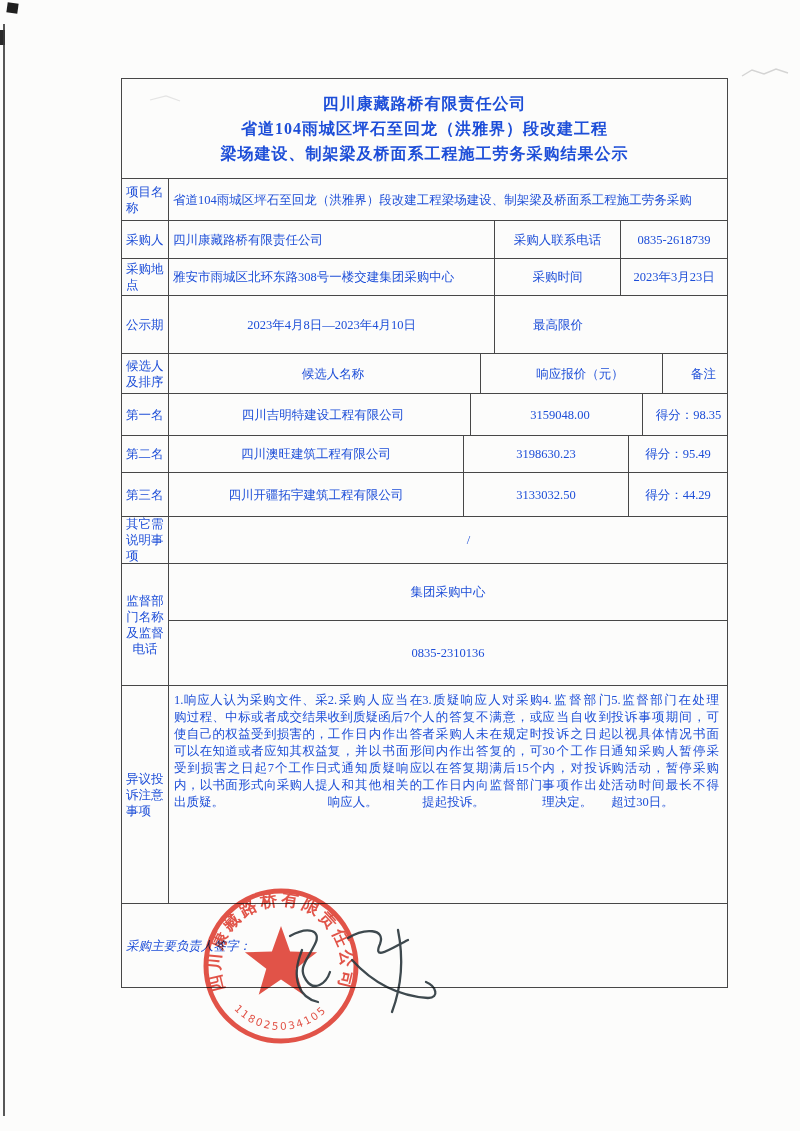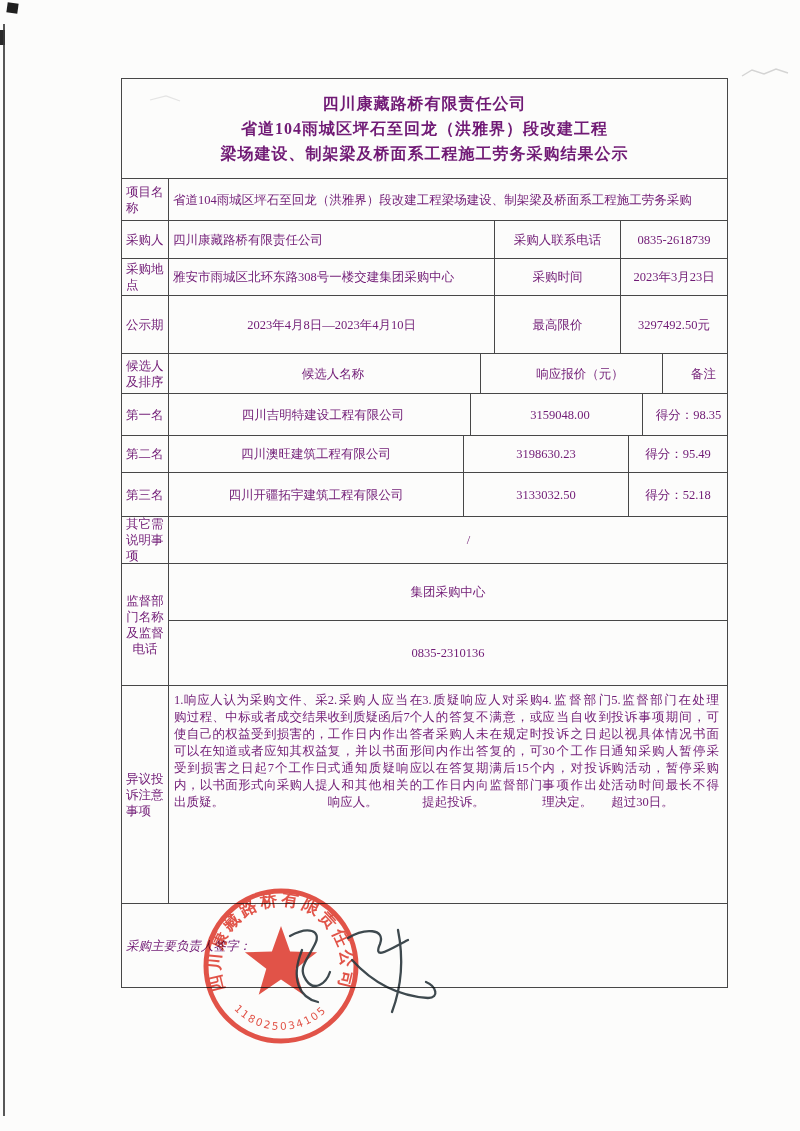--- a/index.html
+++ b/index.html
@@ -1,18 +1,18 @@
 <!DOCTYPE html>
 <html><head>
 <meta charset="utf-8">
 <style>
   html,body{margin:0;padding:0;background:#e8e8e8;}
   .page{
     position:relative;width:800px;height:1131px;background:#fcfcfb;
-    font-family:"Liberation Serif","DejaVu Serif",serif;color:#701a75;overflow:hidden;
+    font-family:"Liberation Serif","DejaVu Serif",serif;color:#1d4ed8;overflow:hidden;
   }
   
   .edge-line{position:absolute;left:3px;top:24px;width:2px;height:1092px;background:#3a3a3a;opacity:.85;}
   .blob1{position:absolute;left:7px;top:3px;width:11px;height:10px;background:#1f1f1f;transform:rotate(8deg);}
   .blob2{position:absolute;left:0px;top:30px;width:5px;height:15px;background:#2a2a2a;}
   .noise{position:absolute;left:0;top:0;pointer-events:none;}
 
   
   .tbl{
     position:absolute;left:121px;top:78px;width:607px;height:910px;
@@ -103,21 +103,20 @@
       <div class="td w-label">采购地点</div>
       <div class="td w-val">雅安市雨城区北环东路308号一楼交建集团采购中心</div>
       <div class="td w-l2">采购时间</div>
       <div class="td w-v2">2023年3月23日</div>
     </div>
 
     <div class="tr r-period">
       <div class="td w-label">公示期</div>
       <div class="td w-val center">2023年4月8日—2023年4月10日</div>
       <div class="td w-l2">最高限价</div>
-      <div class="td w-v2">3297492.50元</div>
     </div>
 
     <div class="tr r-chead">
       <div class="td w-label">候选人及排序</div>
       <div class="td w-name">候选人名称</div>
       <div class="td w-price">响应报价（元）</div>
       <div class="td w-rem">备注</div>
     </div>
 
     <div class="tr r-c1">
@@ -129,21 +128,21 @@
     <div class="tr r-c2">
       <div class="td w-label">第二名</div>
       <div class="td w-name">四川澳旺建筑工程有限公司</div>
       <div class="td w-price">3198630.23</div>
       <div class="td w-rem">得分：95.49</div>
     </div>
     <div class="tr r-c3">
       <div class="td w-label">第三名</div>
       <div class="td w-name">四川开疆拓宇建筑工程有限公司</div>
       <div class="td w-price">3133032.50</div>
-      <div class="td w-rem">得分：52.18</div>
+      <div class="td w-rem">得分：44.29</div>
     </div>
 
     <div class="tr r-other">
       <div class="td w-label">其它需说明事项</div>
       <div class="td center" style="flex:1;">/</div>
     </div>
 
     <div class="tr r-sup">
       <div class="td w-label center">监督部门名称及监督电话</div>
       <div class="sup-right">

